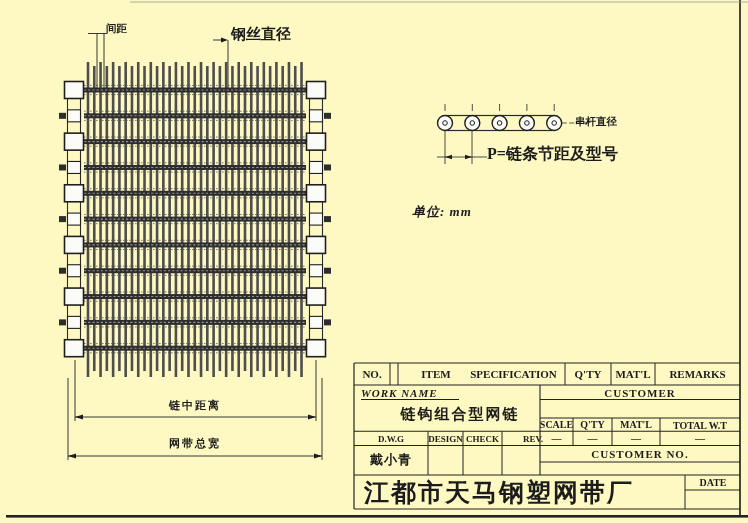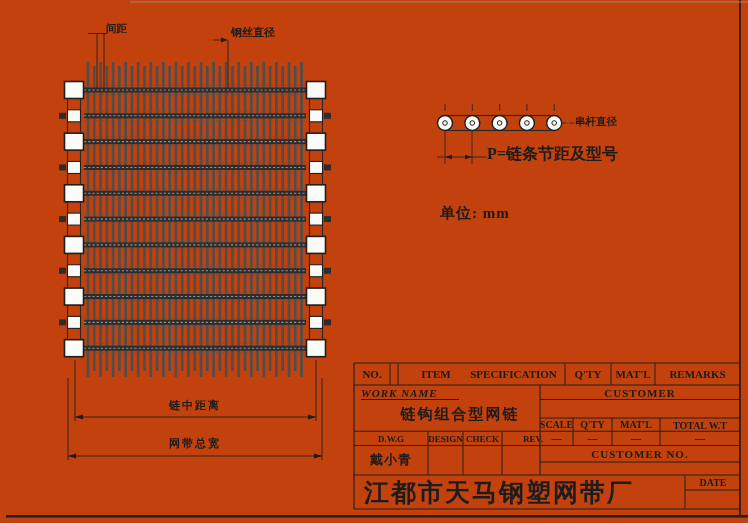--- a/index.html
+++ b/index.html
@@ -1,16 +1,16 @@
 <!DOCTYPE html>
 <html><head>
 <meta charset="utf-8">
 <style>
   html,body{margin:0;padding:0;background:#e8e8e6;}
-  #page{position:relative;width:748px;height:523px;background:#c2410c;overflow:hidden;
+  #page{position:relative;width:748px;height:523px;background:#fef9c3;overflow:hidden;
         font-family:"Liberation Serif",serif;color:#1c1c1c;}
   #dwg{position:absolute;left:0;top:0;}
   .t{position:absolute;white-space:nowrap;color:#1c1c1c;line-height:1.1;}
   .cell{position:absolute;display:flex;align-items:center;justify-content:center;
         color:#1c1c1c;white-space:nowrap;}
   .hdr{font-weight:700;font-size:11px;font-family:"Liberation Serif",serif;}
   .hdr-s{font-weight:700;font-size:10px;font-family:"Liberation Serif",serif;}
   .hdr-xs{font-weight:700;font-size:9px;font-family:"Liberation Serif",serif;}
   .cjk{font-weight:600;font-family:"Liberation Serif","DejaVu Sans",serif;}
   .dash{font-size:10px;font-weight:700;}
@@ -205,28 +205,28 @@
       <line x1="428" y1="431.3" x2="428" y2="475" stroke="#222" stroke-width="1"></line>
       <line x1="463" y1="431.3" x2="463" y2="475" stroke="#222" stroke-width="1"></line>
       <line x1="502" y1="431.3" x2="502" y2="475" stroke="#222" stroke-width="1"></line>
       <line x1="685" y1="475" x2="685" y2="509" stroke="#222" stroke-width="1"></line>
       <line x1="740" y1="0" x2="740" y2="517" stroke="#1a1a1a" stroke-width="1.6"></line>
       <rect x="6" y="515" width="742" height="2.6" fill="#232323"></rect>
       <line x1="130" y1="2" x2="748" y2="2" stroke="#9a9a9a" stroke-width="0.8"></line>
     </svg>
 
   <div class="t cjk" id="lbl-pitch" style="left:106px;top:23px;font-size:10.5px;">间距</div>
-  <div class="t cjk" style="left:231px;top:26px;font-size:11px;">钢丝直径</div>
+  <div class="t cjk" style="left:231px;top:26px;font-size:15px;">钢丝直径</div>
   <div class="cell cjk" style="left:145px;top:398px;width:100px;height:14px;font-size:11px;letter-spacing:2px;">链中距离</div>
   <div class="cell cjk" style="left:145px;top:436px;width:100px;height:14px;font-size:11px;letter-spacing:2px;">网带总宽</div>
 
   <div class="t cjk" style="left:575px;top:116px;font-size:10.5px;">串杆直径</div>
   <div class="t cjk" id="chain-pitch-label" style="left:487px;top:145px;font-size:16px;">P=链条节距及型号</div>
 
-  <div class="t cjk" style="left:440px;top:205px;font-size:15px;letter-spacing:1px;">单位: mm</div>
+  <div class="t cjk" style="left:412px;top:205px;font-size:13px;letter-spacing:1px;font-style:italic;">单位: mm</div>
 
   <div class="cell hdr" style="left:354px;top:363px;width:36px;height:22px;">NO.</div>
   <div class="cell hdr" style="left:404px;top:363px;width:64px;height:22px;">ITEM</div>
   <div class="cell hdr" style="left:462px;top:363px;width:103px;height:22px;">SPECIFICATION</div>
   <div class="cell hdr" style="left:565px;top:363px;width:46px;height:22px;">Q'TY</div>
   <div class="cell hdr" style="left:611px;top:363px;width:44px;height:22px;">MAT'L</div>
   <div class="cell hdr" style="left:655px;top:363px;width:85px;height:22px;">REMARKS</div>
 
   <div class="t hdr" id="work-name-label" style="left:361px;top:387px;width:98px;letter-spacing:1px;">WORK NAME</div>
   <div class="cell cjk" style="left:385px;top:401px;width:150px;height:26px;font-size:15px;letter-spacing:2px;">链钩组合型网链</div>

